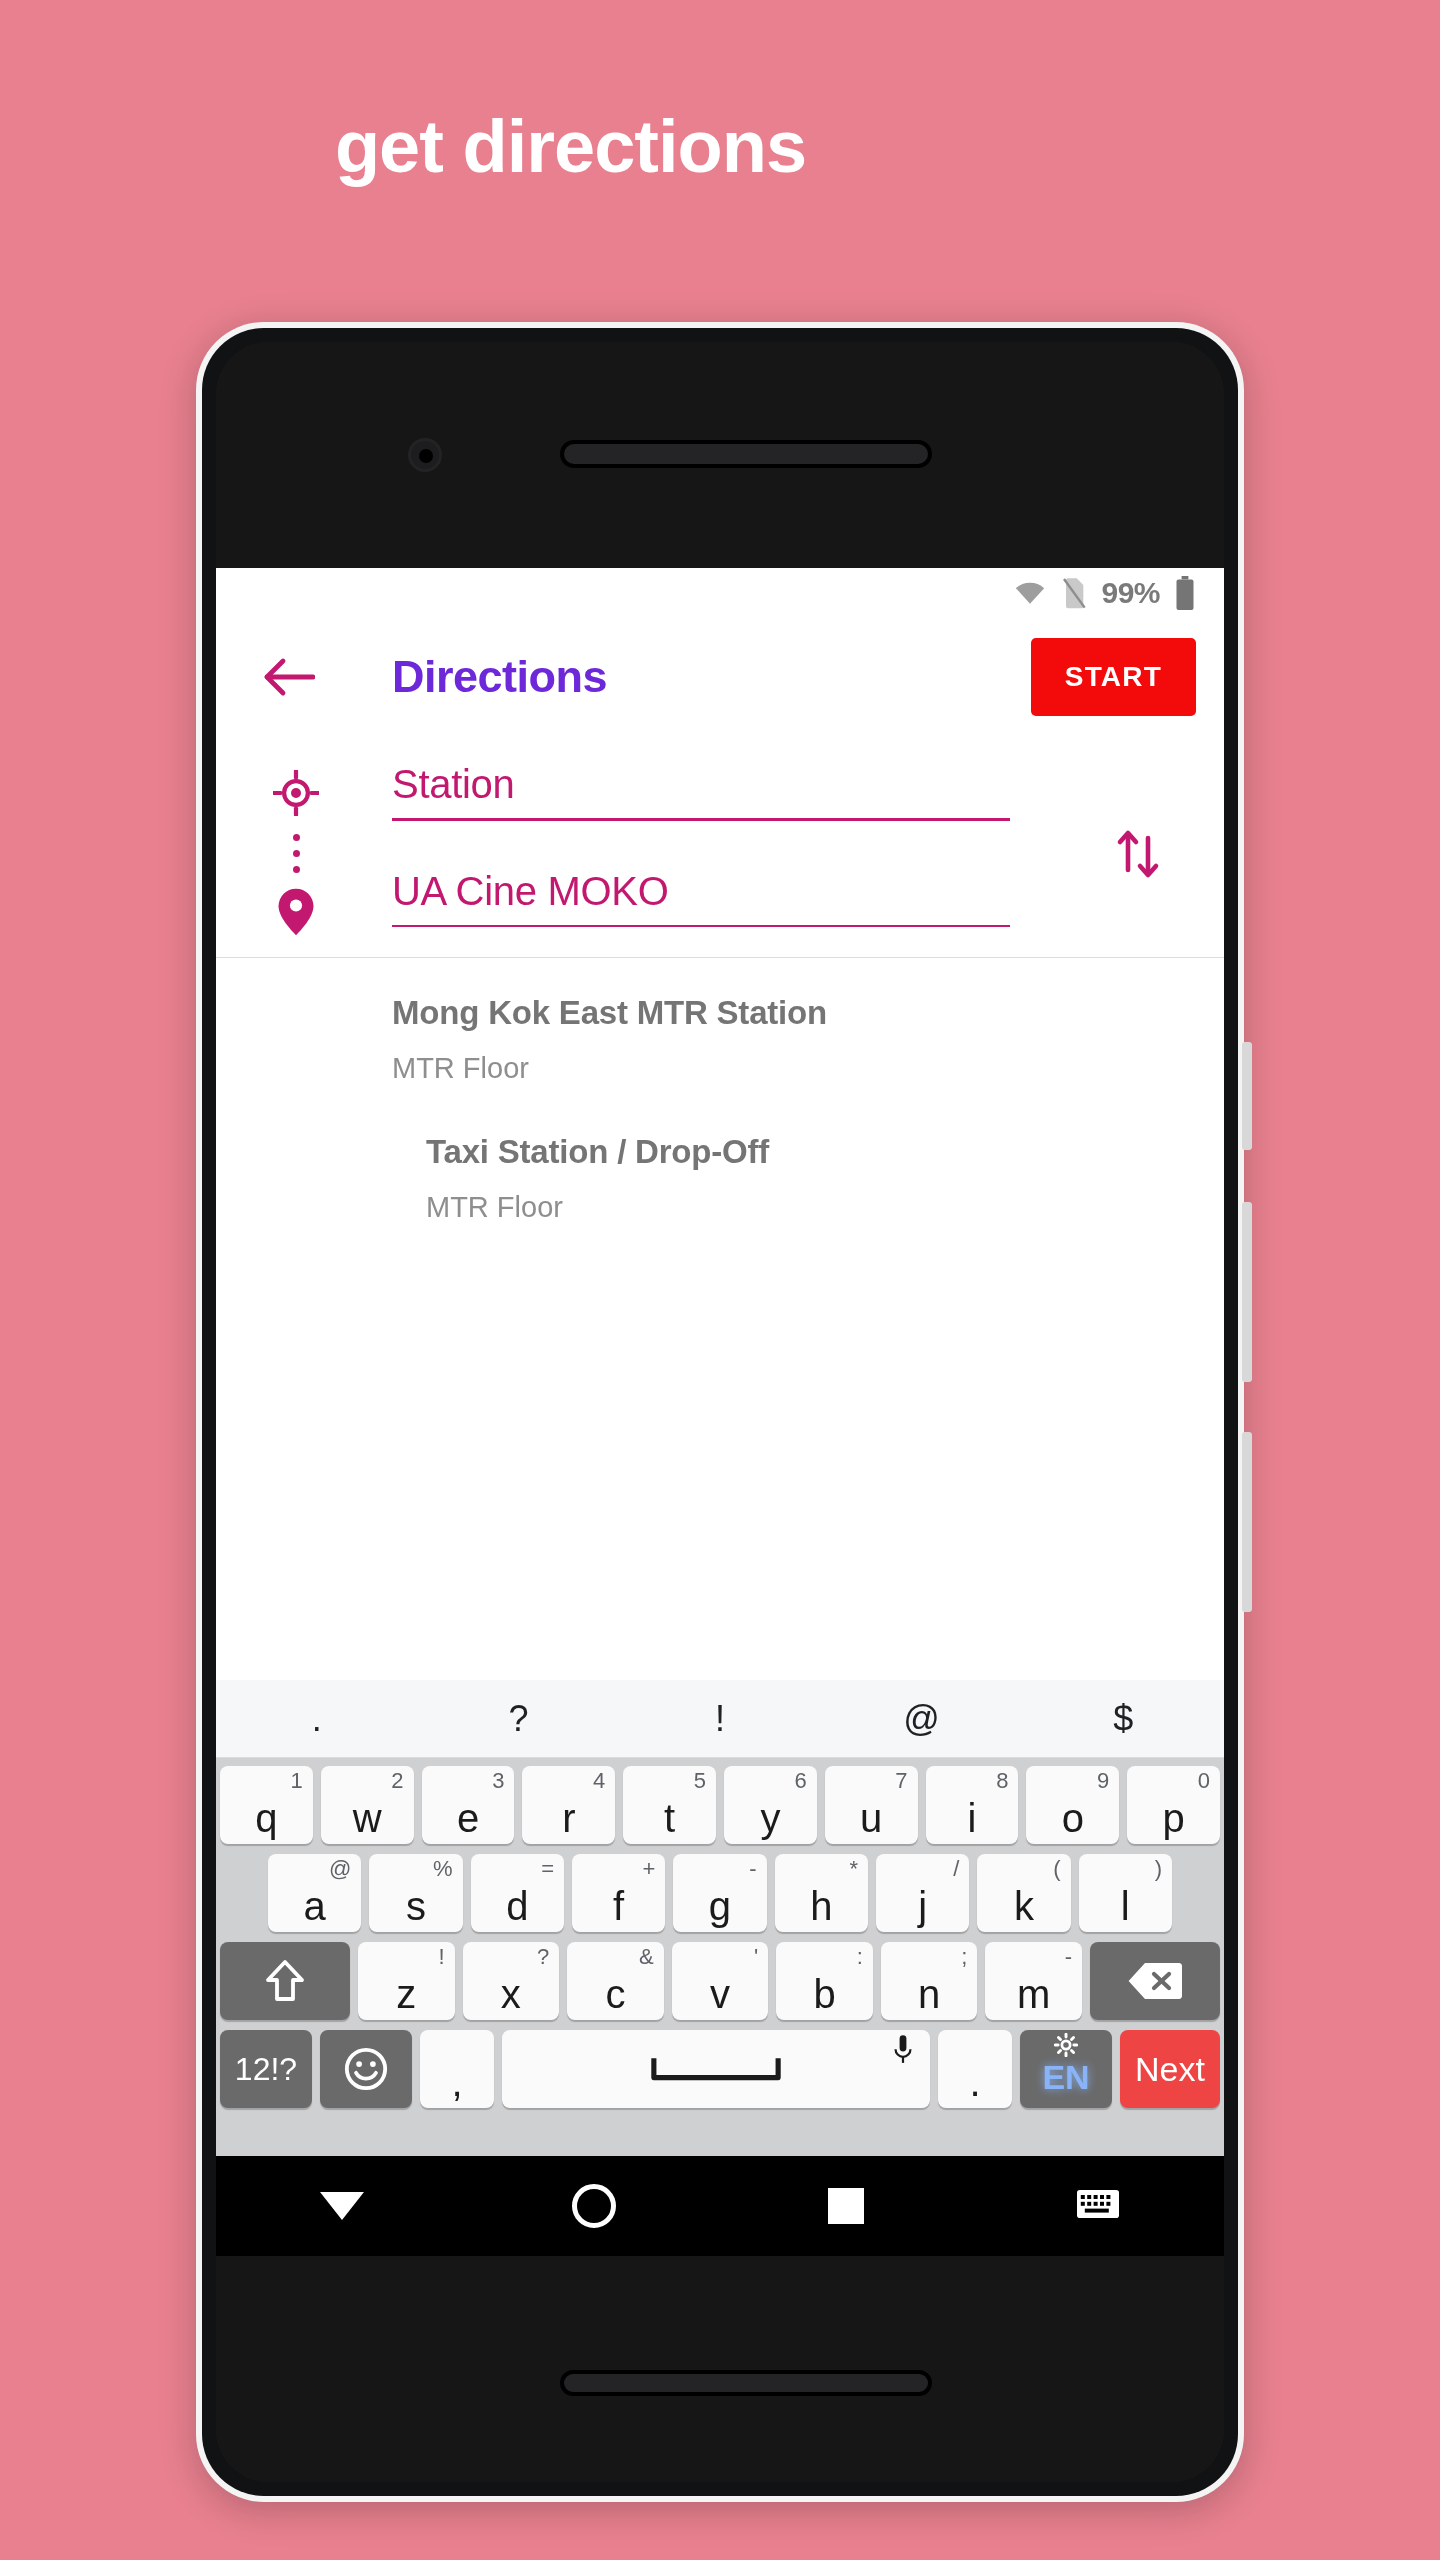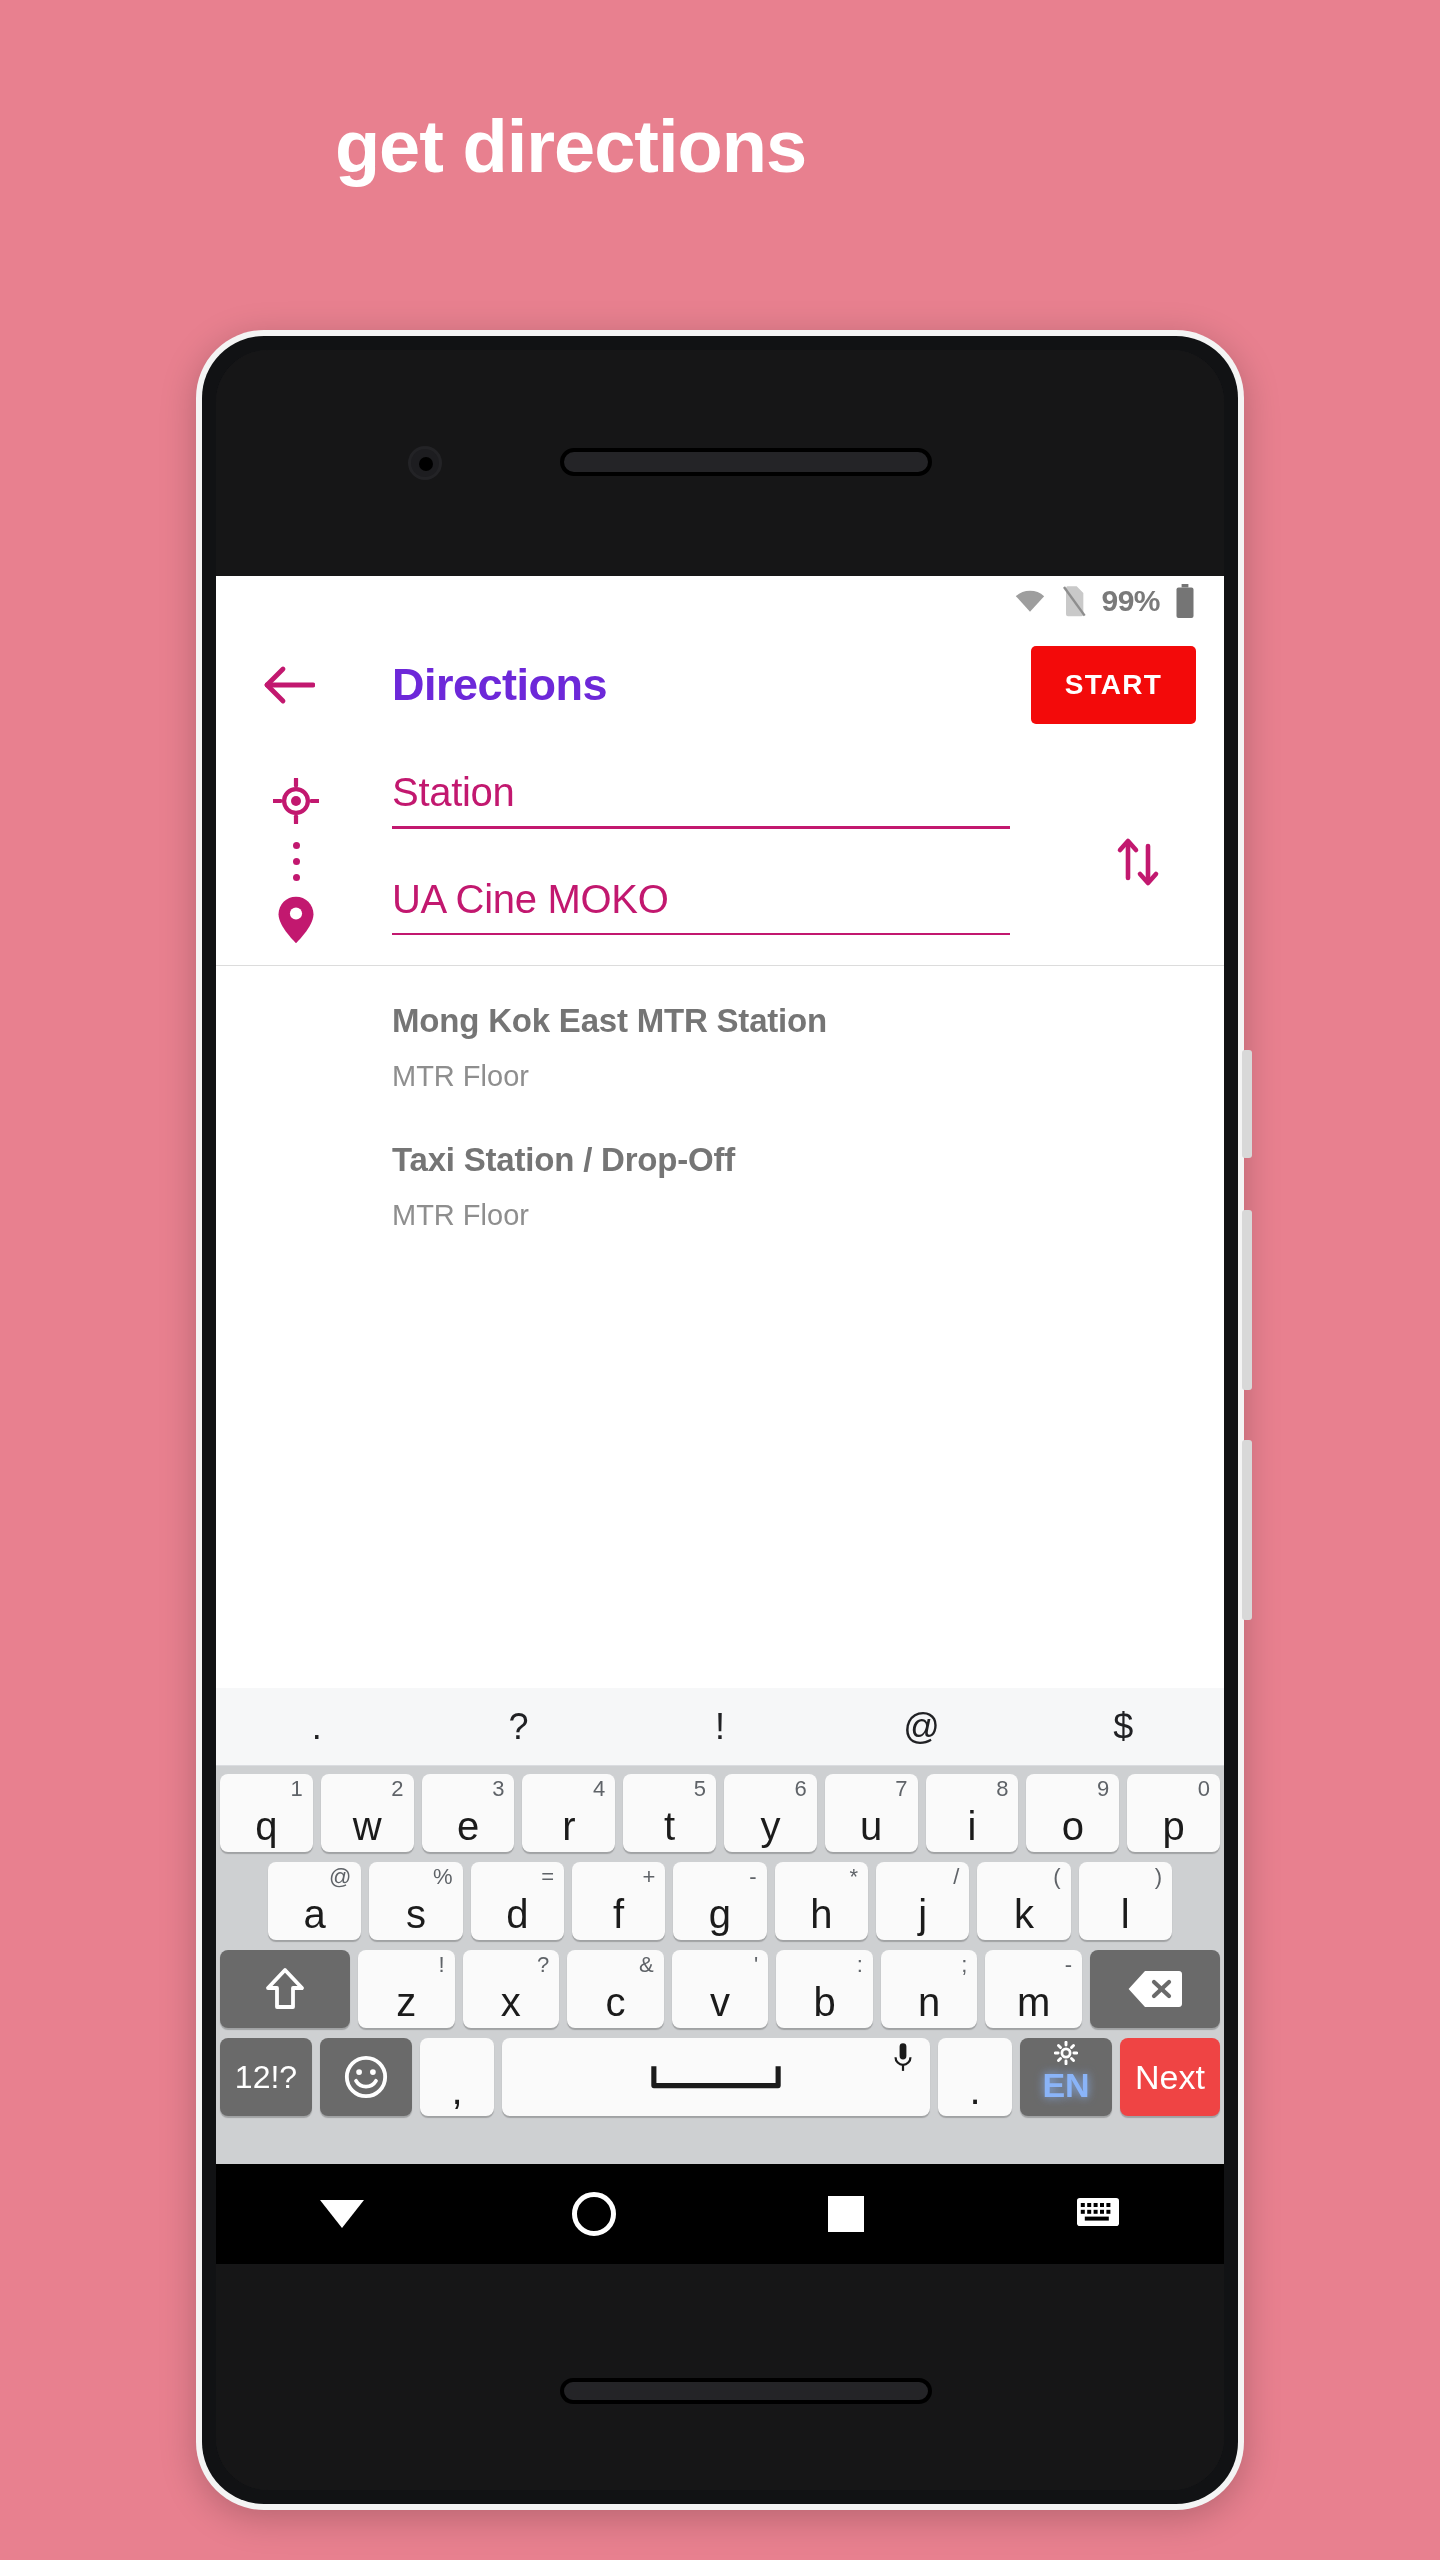--- a/index.html
+++ b/index.html
@@ -15,21 +15,21 @@
   .promo-title{
     position:absolute; top:104px; left:0; width:1141px;
     text-align:center;
     font-size:74px; font-weight:bold; color:#ffffff;
     letter-spacing:-1px;
   }
 
   
   .phone{
     position:absolute;
-    left:196px; top:330px;
+    left:196px; top:322px;
     width:1048px; height:2180px;
     background:#f4f4f4;
     border-radius:68px;
     box-shadow:0 8px 36px rgba(0,0,0,.22);
   }
   .phone-inner{
     position:absolute; left:6px; top:6px;
     width:1036px; height:2168px;
     background:#111214;
     border-radius:62px;
@@ -174,21 +174,21 @@
   }
   .sug-item{ padding:0 0 0 176px; cursor:pointer; }
   .sug-title{
     font-size:33px; font-weight:bold; color:#757575;
     letter-spacing:-0.2px;
   }
   .sug-sub{
     font-size:29px; color:#8e8e8e;
     margin-top:20px;
   }
-  .sug-item + .sug-item{ margin-top:48px; }
+  .sug-item + .sug-item{ margin-top:48px;margin-left:34px; }
 
   
   .keyboard{
     position:absolute; left:0; bottom:0;
     width:1008px; height:576px;
     background:#ced0d2;
   }
   .sugg-strip{
     height:78px; background:#f6f7f8;
     display:flex; align-items:center;

